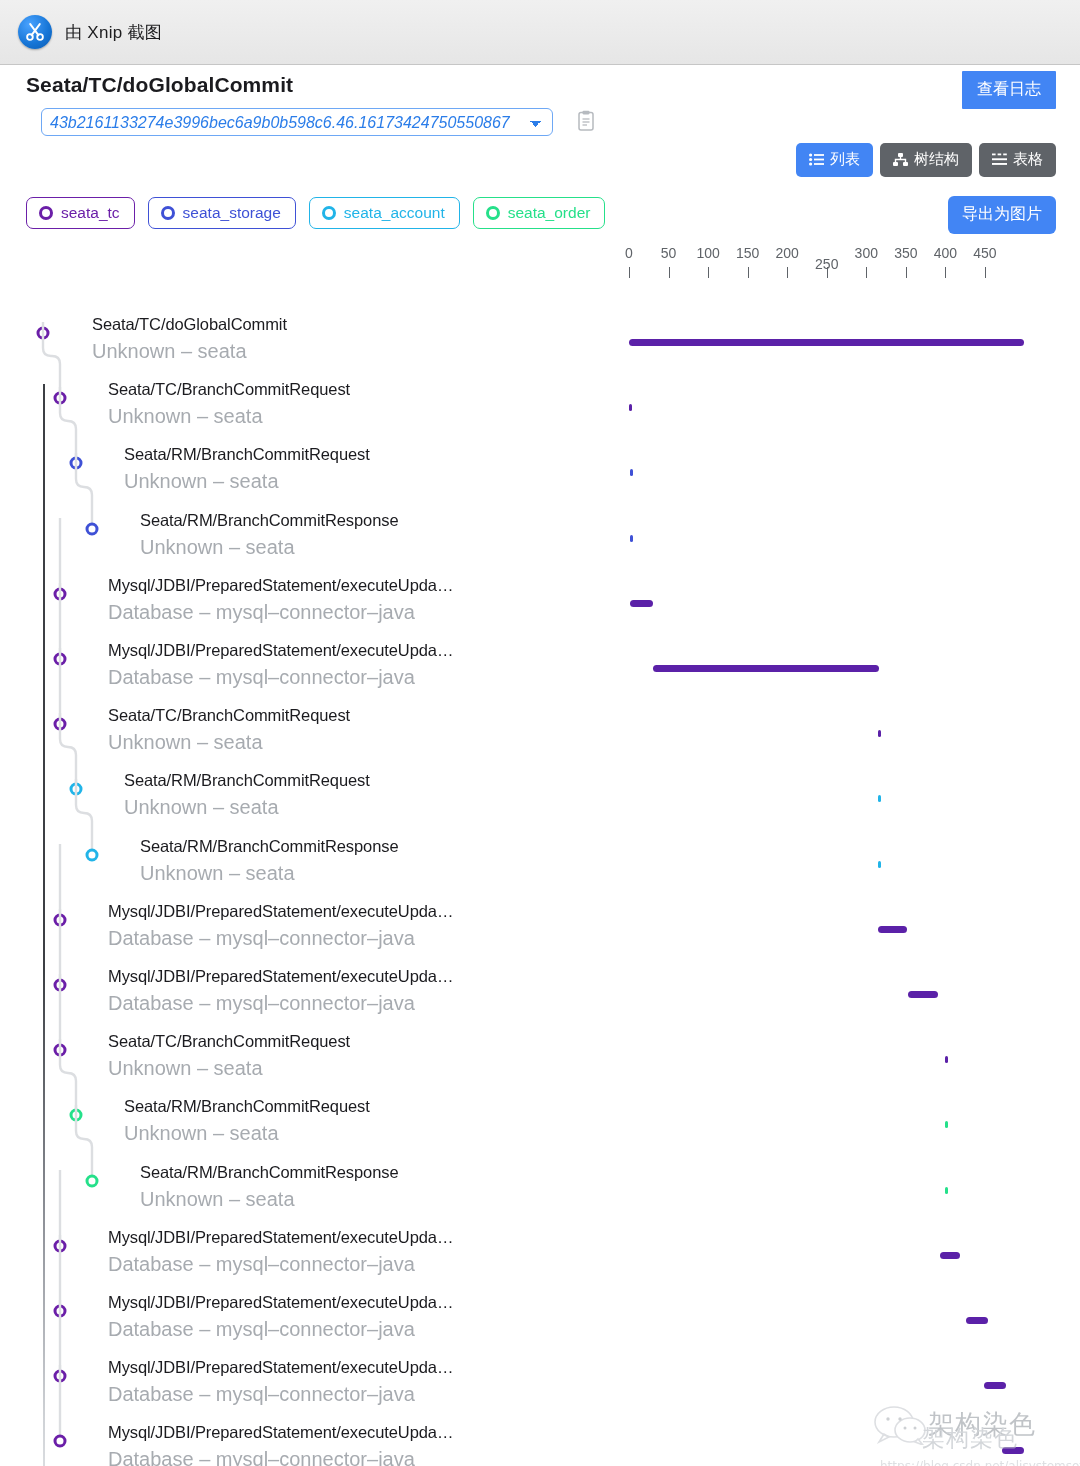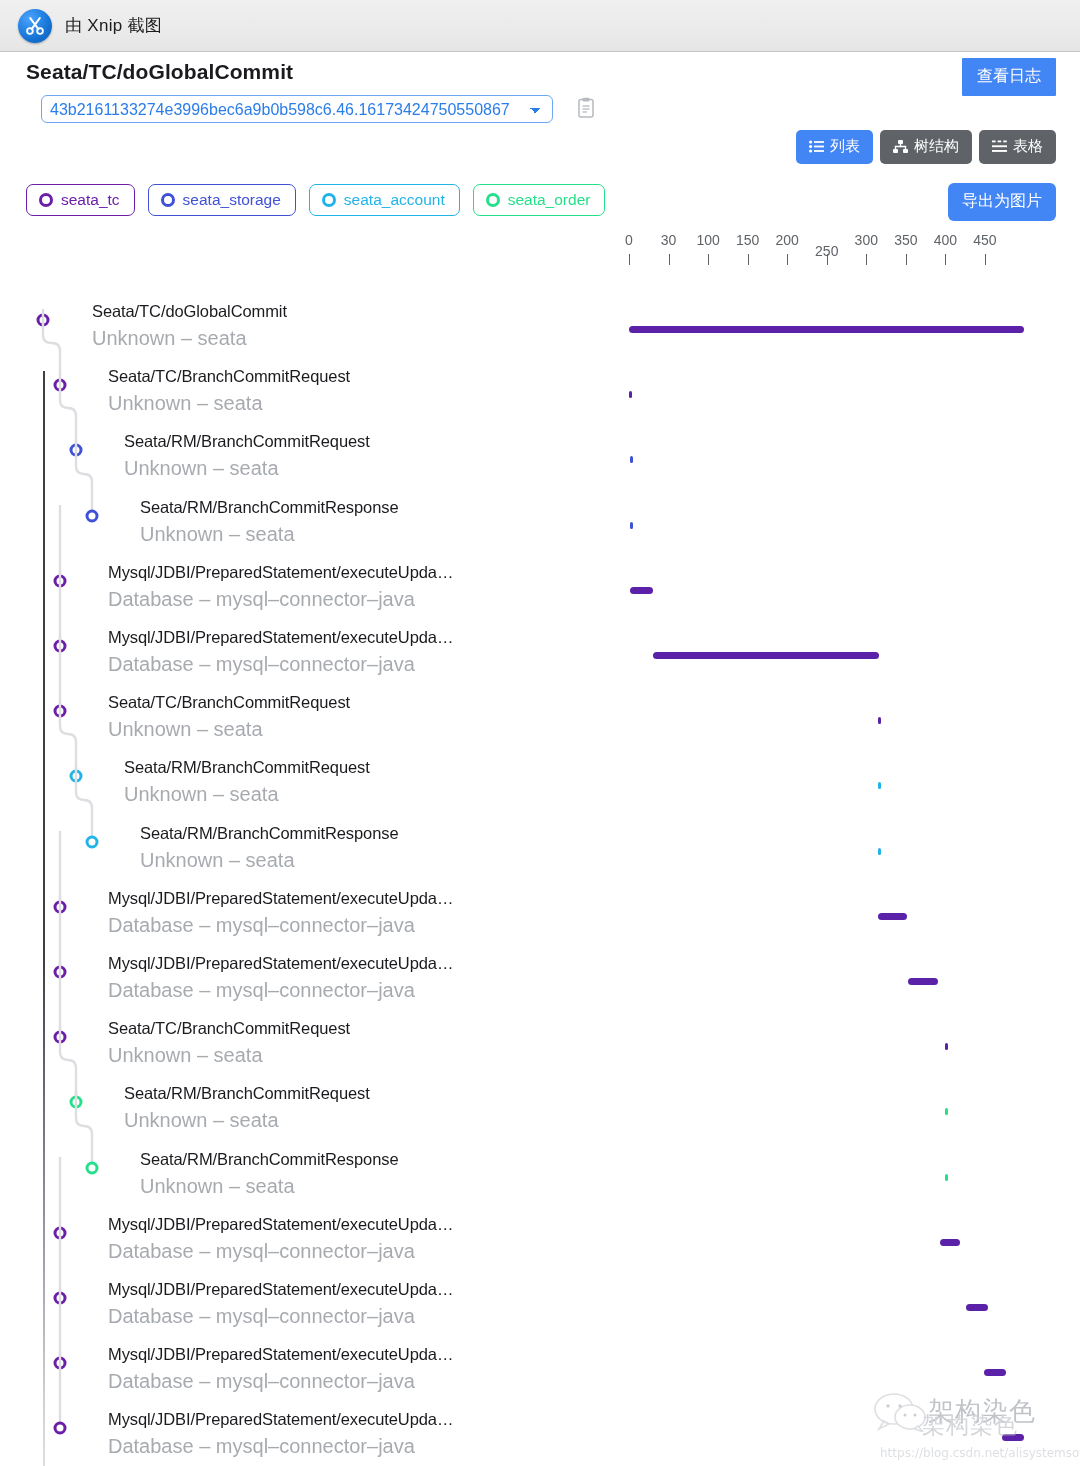--- a/index.html
+++ b/index.html
@@ -5,21 +5,21 @@
   * { box-sizing: border-box; margin: 0; padding: 0; }
   html, body {
     width: 1080px; height: 1466px;
     background: #ffffff;
     font-family: "Liberation Sans", "DejaVu Sans", sans-serif;
     overflow: hidden;
   }
 
   
   #xnip-bar {
-    height: 52px; width: 1080px;
+    height: 65px; width: 1080px;
     background: linear-gradient(#f0f0f0, #e6e6e6);
     border-bottom: 1px solid #c6c6c6;
     display: flex; align-items: center;
     padding-left: 18px;
   }
   #xnip-logo {
     width: 34px; height: 34px; border-radius: 50%;
     background: radial-gradient(circle at 34% 28%, #4aa3ff 0%, #1675d6 58%, #0c5bb0 100%);
     display: flex; align-items: center; justify-content: center;
     box-shadow: 0 1px 2px rgba(0,0,0,.30);
@@ -53,20 +53,21 @@
     background: #fff; color: #2b7de9;
     font-size: 16px; font-family: inherit;
     padding: 0 8px; cursor: pointer;
     appearance: none; -webkit-appearance: none;
     background-image:
       linear-gradient(45deg, transparent 50%, #2b7de9 50%),
       linear-gradient(135deg, #2b7de9 50%, transparent 50%);
     background-position: calc(100% - 16px) 12px, calc(100% - 11px) 12px;
     background-size: 6px 6px, 6px 6px;
     background-repeat: no-repeat;
+    font-style: italic;
   }
   #copy-icon {
     position: absolute; left: 578px; top: 45px;
     width: 16px; height: 21px; cursor: pointer;
   }
 
   
   #meta-row { position: absolute; left: 28px; top: 80px; display: flex; align-items: center; height: 24px; }
   .meta-tag {
     background: #3c4043; color: #fff; font-size: 15px;
@@ -253,21 +254,21 @@
         <span class="svc-ring"></span>
         <span>seata_order</span>
       </div>
     </div>
 
   <button id="export-btn">导出为图片</button>
 
   <div id="axis">
       <div class="tick-label" style="left: 629px;">0</div>
       <div class="tick-mark" style="left: 629px;"></div>
-      <div class="tick-label" style="left: 668.55px;">30</div>
+      <div class="tick-label" style="left: 668.55px;">50</div>
       <div class="tick-mark" style="left: 668.55px;"></div>
       <div class="tick-label" style="left: 708.1px;">100</div>
       <div class="tick-mark" style="left: 708.1px;"></div>
       <div class="tick-label" style="left: 747.65px;">150</div>
       <div class="tick-mark" style="left: 747.65px;"></div>
       <div class="tick-label" style="left: 787.2px;">200</div>
       <div class="tick-mark" style="left: 787.2px;"></div>
       <div class="tick-label" style="left: 826.75px; margin-top: 11px;">250</div>
       <div class="tick-mark" style="left: 826.75px;"></div>
       <div class="tick-label" style="left: 866.3px;">300</div>

